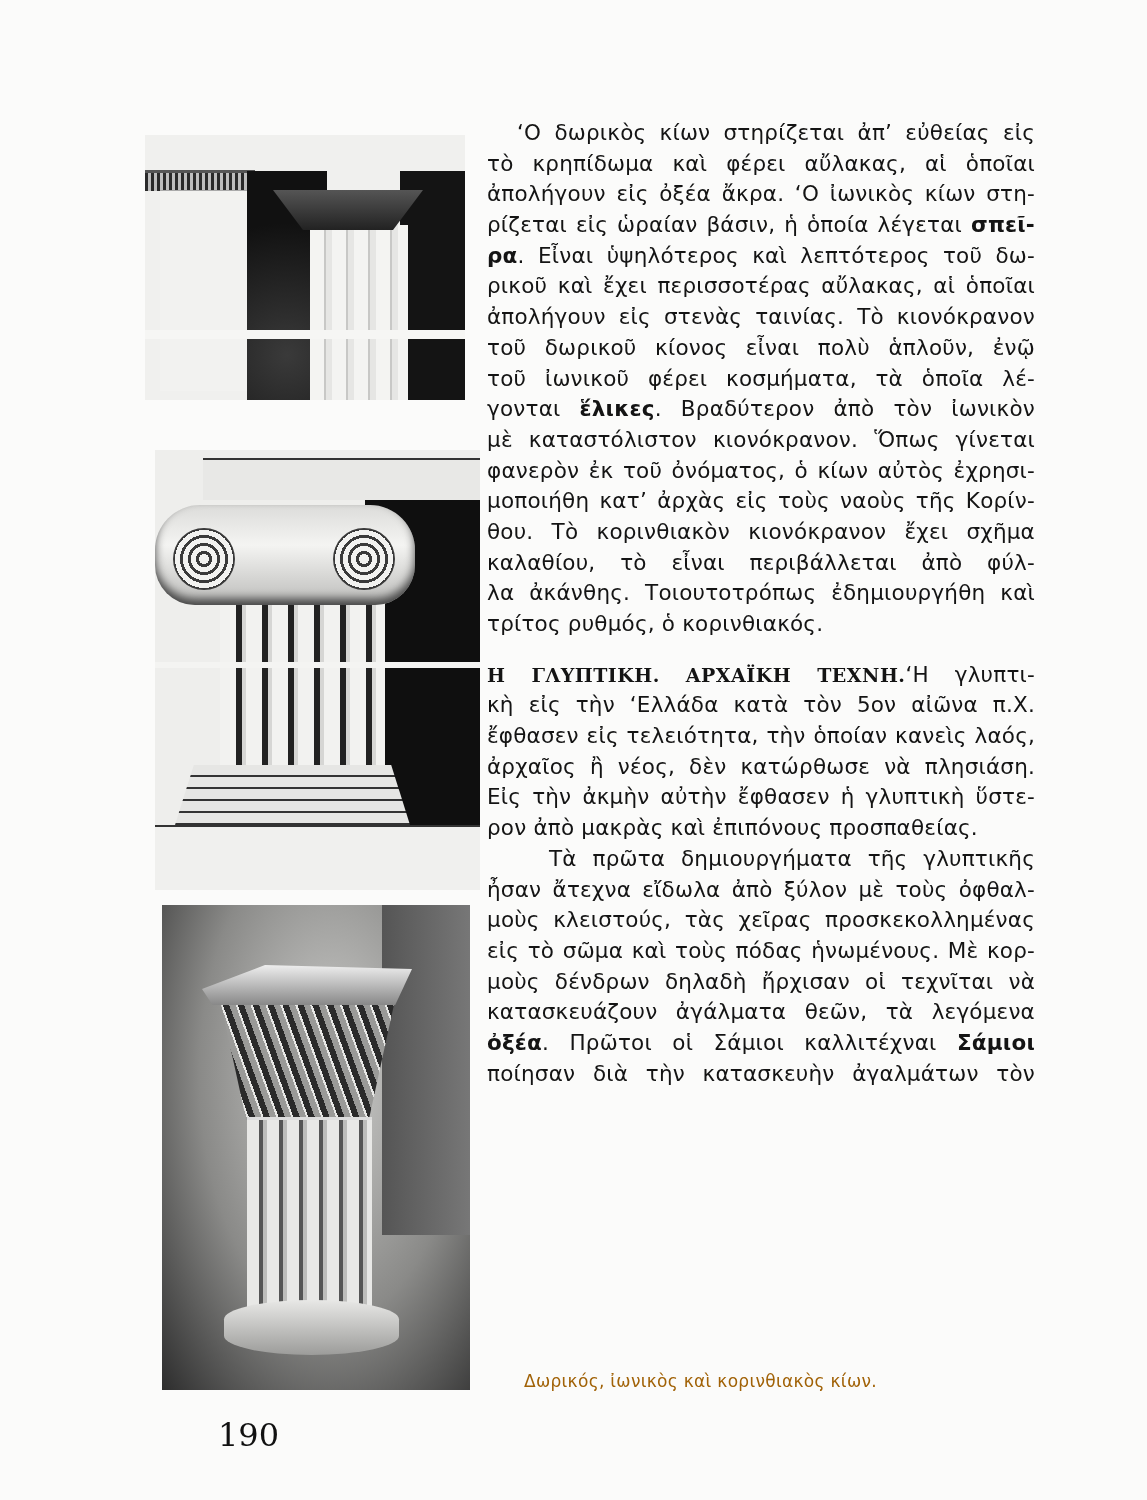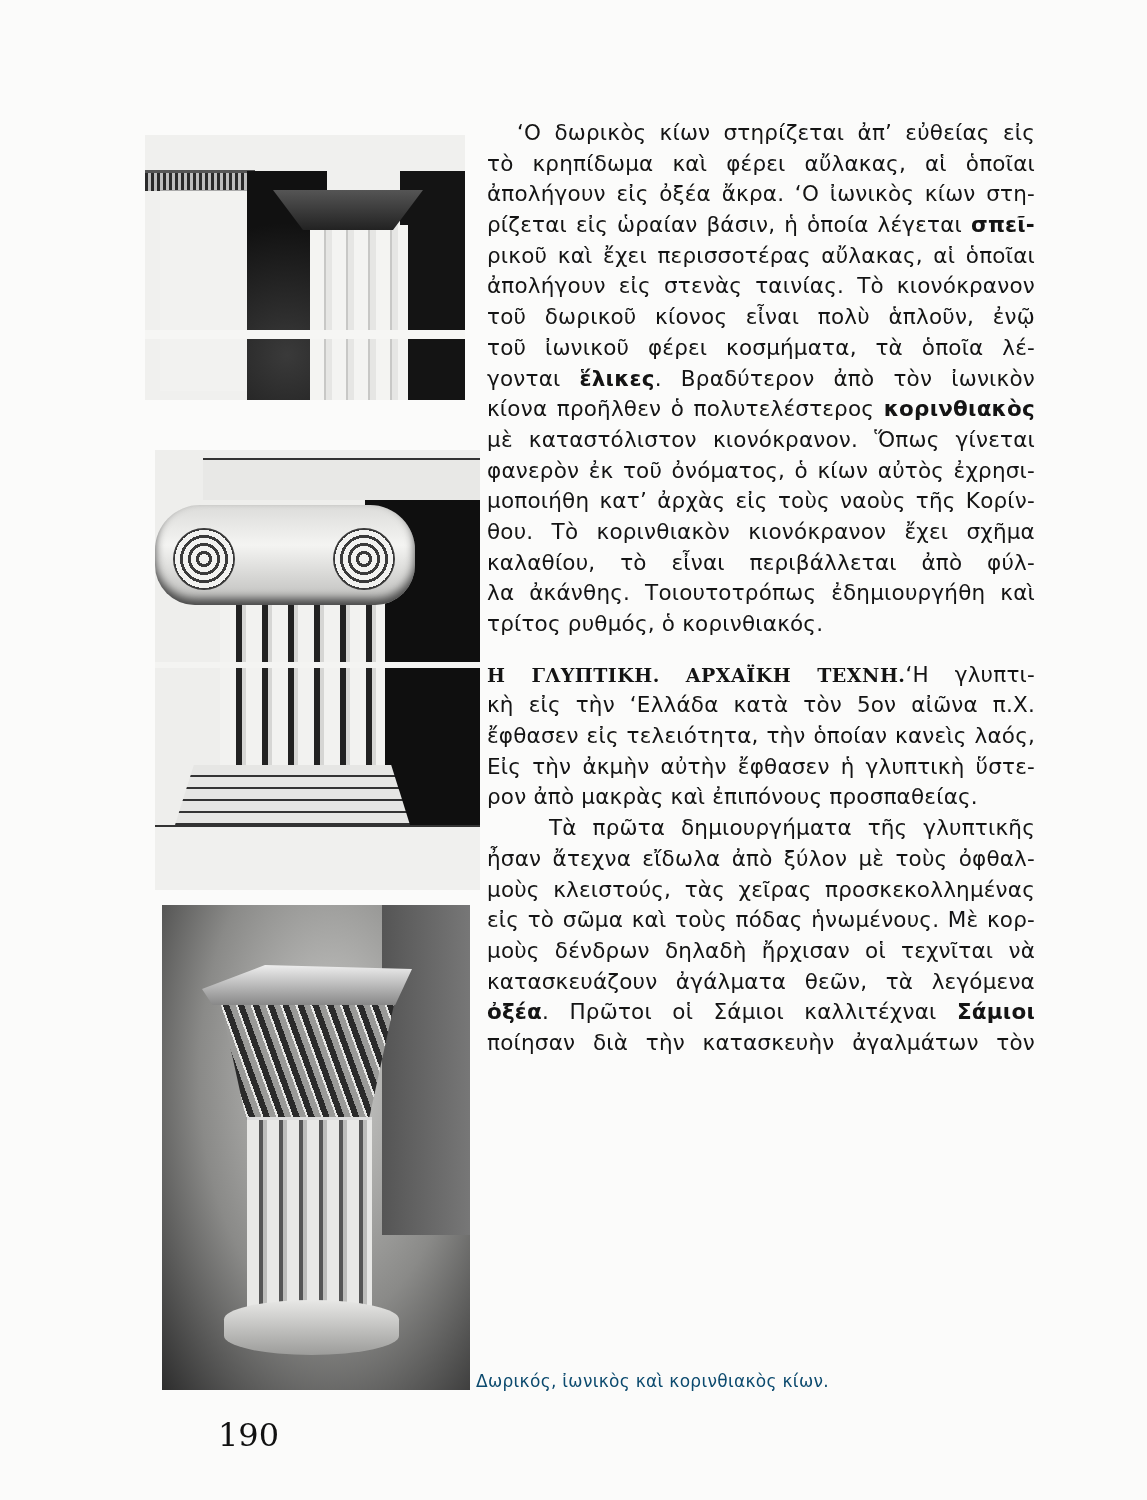--- a/index.html
+++ b/index.html
@@ -153,26 +153,26 @@
     .b { font-weight: bold; }
     .heading {
       font-family: "DejaVu Serif", serif;
       font-weight: bold;
       font-size: 19px;
       letter-spacing: 0.5px;
     }
     .para-gap { height: 20px; }
     .caption {
       position: absolute;
-      left: 476px;
+      left: 524px;
       top: 1371px;
       font-family: "DejaVu Sans", sans-serif;
       font-size: 17px;
       letter-spacing: 0.3px;
-      color: #0c4a6e;
+      color: #a16207;
     }
     .page-number {
       position: absolute;
       left: 218px;
       top: 1416px;
       font-family: "DejaVu Serif", serif;
       font-size: 32px;
       color: #111;
     }
   </style>
@@ -210,39 +210,40 @@
     <div class="base"></div>
   </div>
 </div>
 
 <div class="text-column">
 
   <span class="line indent-first">‘Ο δωρικὸς κίων στηρίζεται ἀπ’ εὐθείας εἰς</span>
   <span class="line">τὸ κρηπίδωμα καὶ φέρει αὔλακας, αἱ ὁποῖαι</span>
   <span class="line">ἀπολήγουν εἰς ὀξέα ἄκρα. ‘Ο ἰωνικὸς κίων στη-</span>
   <span class="line"><span>ρίζεται εἰς ὡραίαν βάσιν, ἡ ὁποία λέγεται </span><span class="b">σπεῖ-</span></span>
+  <span class="line"><span class="b">ρα</span><span>. Εἶναι ὑψηλότερος καὶ λεπτότερος τοῦ δω-</span></span>
   <span class="line">ρικοῦ καὶ ἔχει περισσοτέρας αὔλακας, αἱ ὁποῖαι</span>
   <span class="line">ἀπολήγουν εἰς στενὰς ταινίας. Τὸ κιονόκρανον</span>
   <span class="line">τοῦ δωρικοῦ κίονος εἶναι πολὺ ἁπλοῦν, ἐνῷ</span>
   <span class="line">τοῦ ἰωνικοῦ φέρει κοσμήματα, τὰ ὁποῖα λέ-</span>
   <span class="line"><span>γονται </span><span class="b">ἕλικες</span><span>. Βραδύτερον ἀπὸ τὸν ἰωνικὸν</span></span>
-  <span class="line"><span>κίονα προῆλθεν ὁ πολυτελέστερος </span><span class="b">κορινθιακὸς</span></span>
   <span class="line">μὲ καταστόλιστον κιονόκρανον. Ὅπως γίνεται</span>
   <span class="line">φανερὸν ἐκ τοῦ ὀνόματος, ὁ κίων αὐτὸς ἐχρησι-</span>
   <span class="line">μοποιήθη κατ’ ἀρχὰς εἰς τοὺς ναοὺς τῆς Κορίν-</span>
   <span class="line">θου. Τὸ κορινθιακὸν κιονόκρανον ἔχει σχῆμα</span>
   <span class="line">καλαθίου, τὸ εἶναι περιβάλλεται ἀπὸ φύλ-</span>
   <span class="line">λα ἀκάνθης. Τοιουτοτρόπως ἐδημιουργήθη καὶ</span>
   <span class="line last">τρίτος ρυθμός, ὁ κορινθιακός.</span>
 
   <div class="para-gap"></div>
 
   <span class="line"><span class="heading">Η ΓΛΥΠΤΙΚΗ. ΑΡΧΑΪΚΗ ΤΕΧΝΗ.</span><span>‘Η γλυπτι-</span></span>
   <span class="line">κὴ εἰς τὴν ‘Ελλάδα κατὰ τὸν 5ον αἰῶνα π.Χ.</span>
   <span class="line">ἔφθασεν εἰς τελειότητα, τὴν ὁποίαν κανεὶς λαός,</span>
+  <span class="line">ἀρχαῖος ἢ νέος, δὲν κατώρθωσε νὰ πλησιάση.</span>
   <span class="line">Εἰς τὴν ἀκμὴν αὐτὴν ἔφθασεν ἡ γλυπτικὴ ὕστε-</span>
   <span class="line last">ρον ἀπὸ μακρὰς καὶ ἐπιπόνους προσπαθείας.</span>
 
   <span class="line indent">Τὰ πρῶτα δημιουργήματα τῆς γλυπτικῆς</span>
   <span class="line">ἦσαν ἄτεχνα εἴδωλα ἀπὸ ξύλον μὲ τοὺς ὀφθαλ-</span>
   <span class="line">μοὺς κλειστούς, τὰς χεῖρας προσκεκολλημένας</span>
   <span class="line">εἰς τὸ σῶμα καὶ τοὺς πόδας ἡνωμένους. Μὲ κορ-</span>
   <span class="line">μοὺς δένδρων δηλαδὴ ἤρχισαν οἱ τεχνῖται νὰ</span>
   <span class="line">κατασκευάζουν ἀγάλματα θεῶν, τὰ λεγόμενα</span>
   <span class="line"><span class="b">ὀξέα</span><span>. Πρῶτοι οἱ Σάμιοι καλλιτέχναι </span><span class="b">Σάμιοι</span></span>

